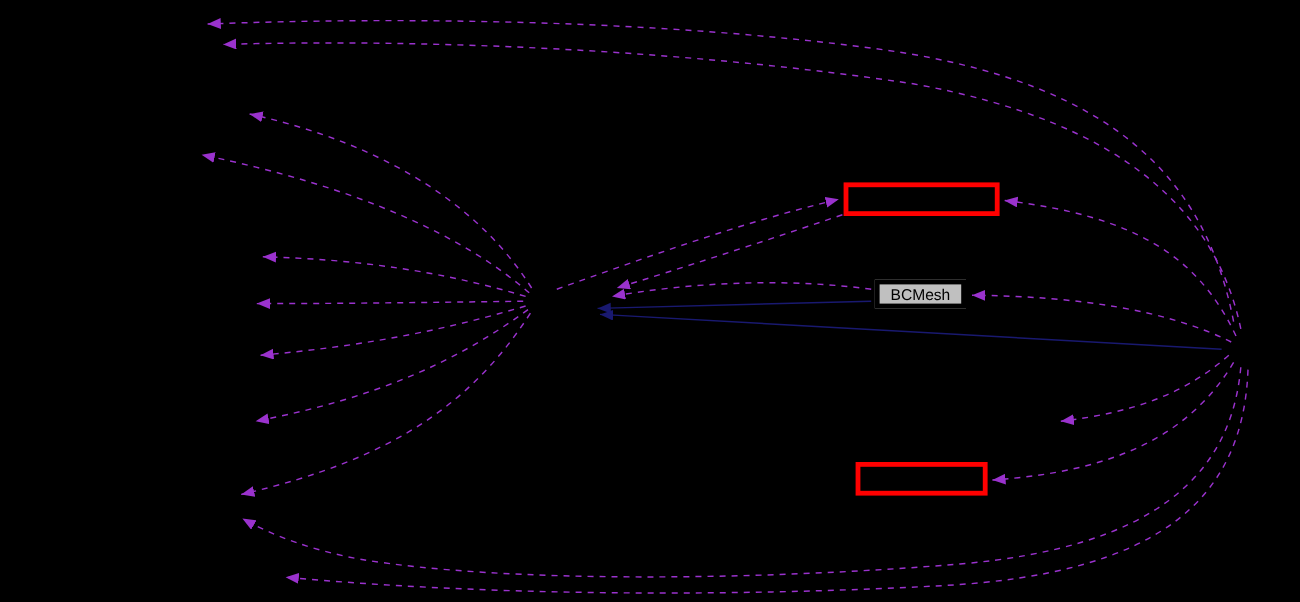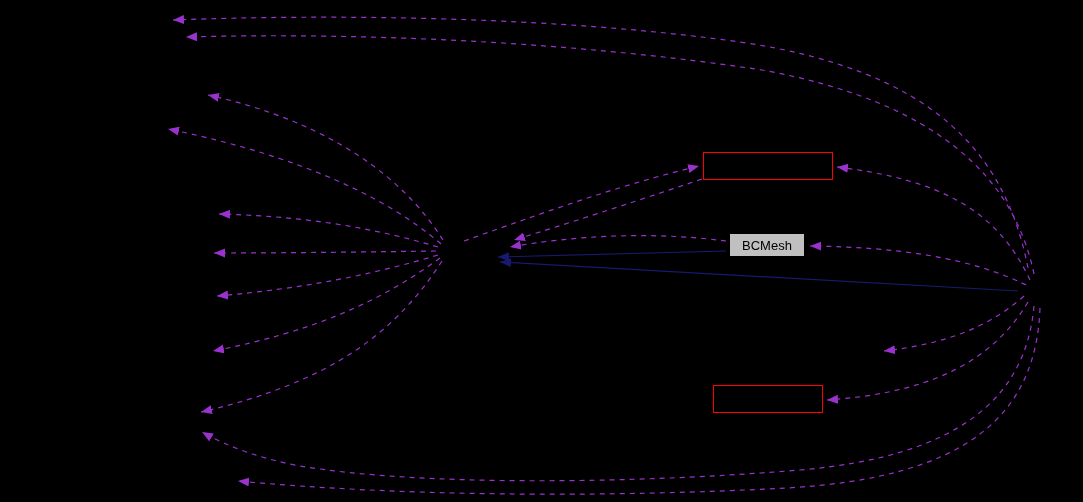--- a/index.html
+++ b/index.html
@@ -17,21 +17,21 @@
   #edge-svg {
     position: absolute;
     left: 0;
     top: 0;
     width: 1083px;
     height: 502px;
   }
   .node {
     position: absolute;
     box-sizing: border-box;
-    border: 1px solid #14532d;
+    border: 4px solid #14532d;
     display: flex;
     align-items: center;
     justify-content: center;
     font-family: "Liberation Sans", sans-serif;
     font-size: 13px;
     line-height: 1;
     white-space: nowrap;
   }
 </style>
 </head>

